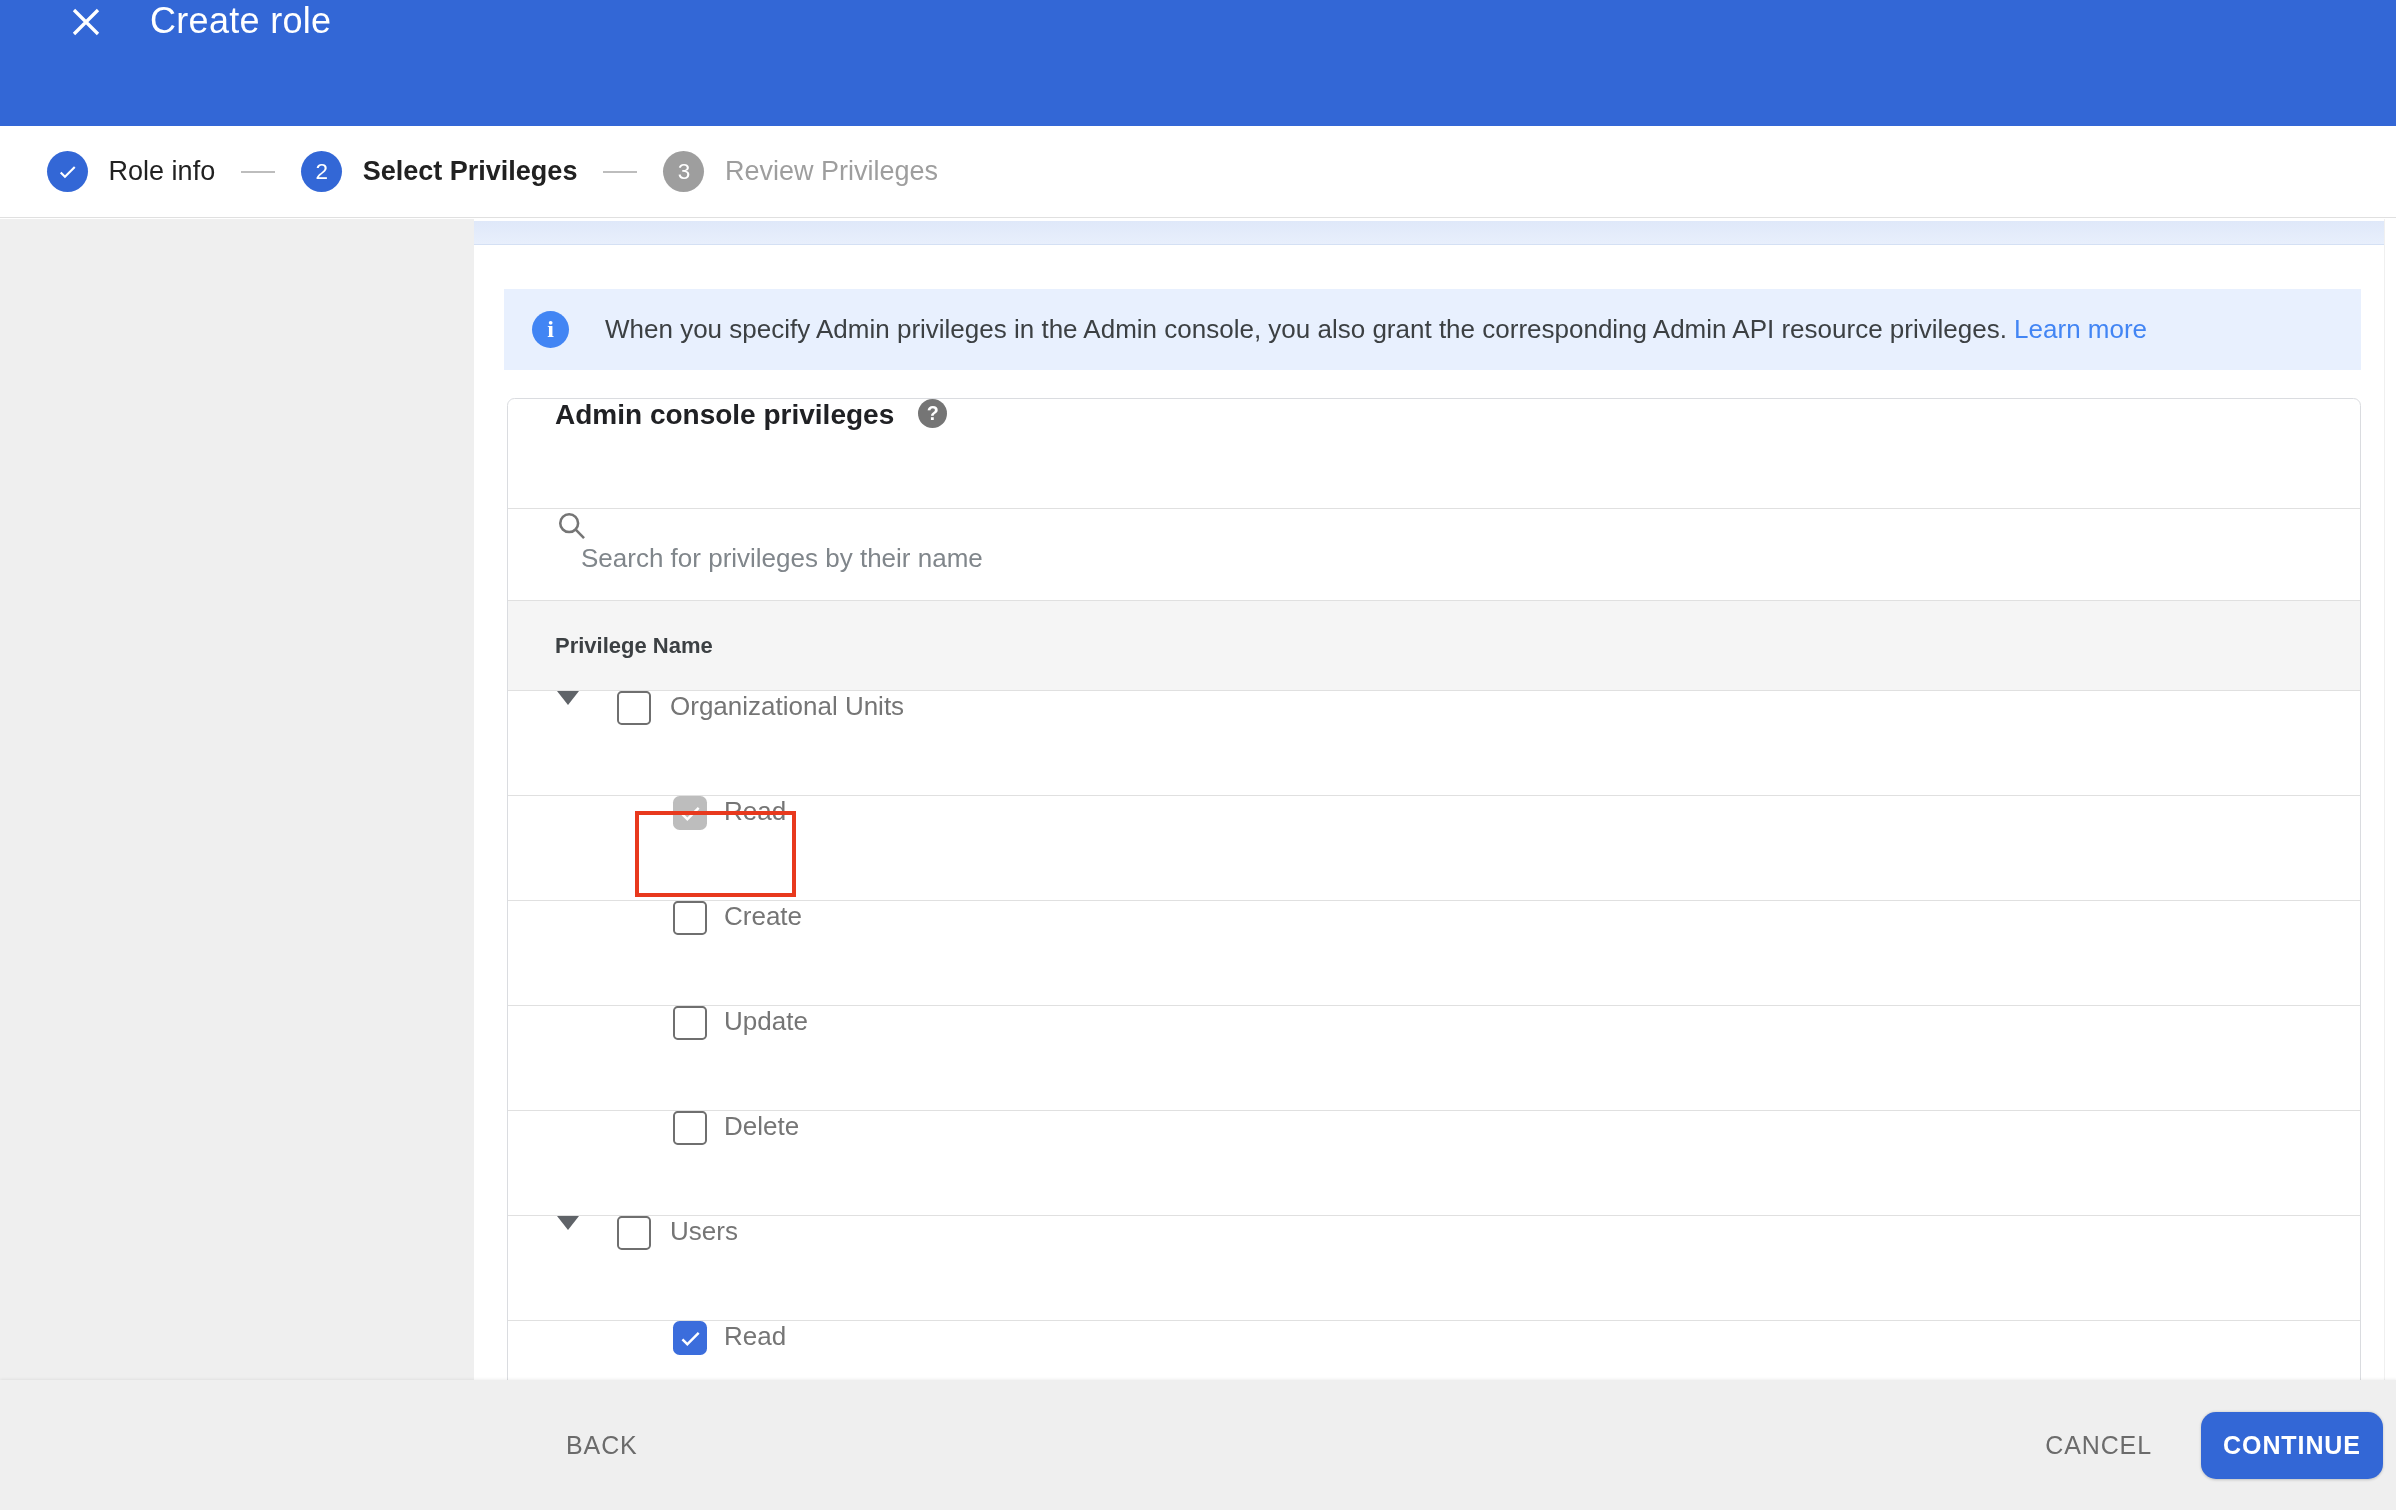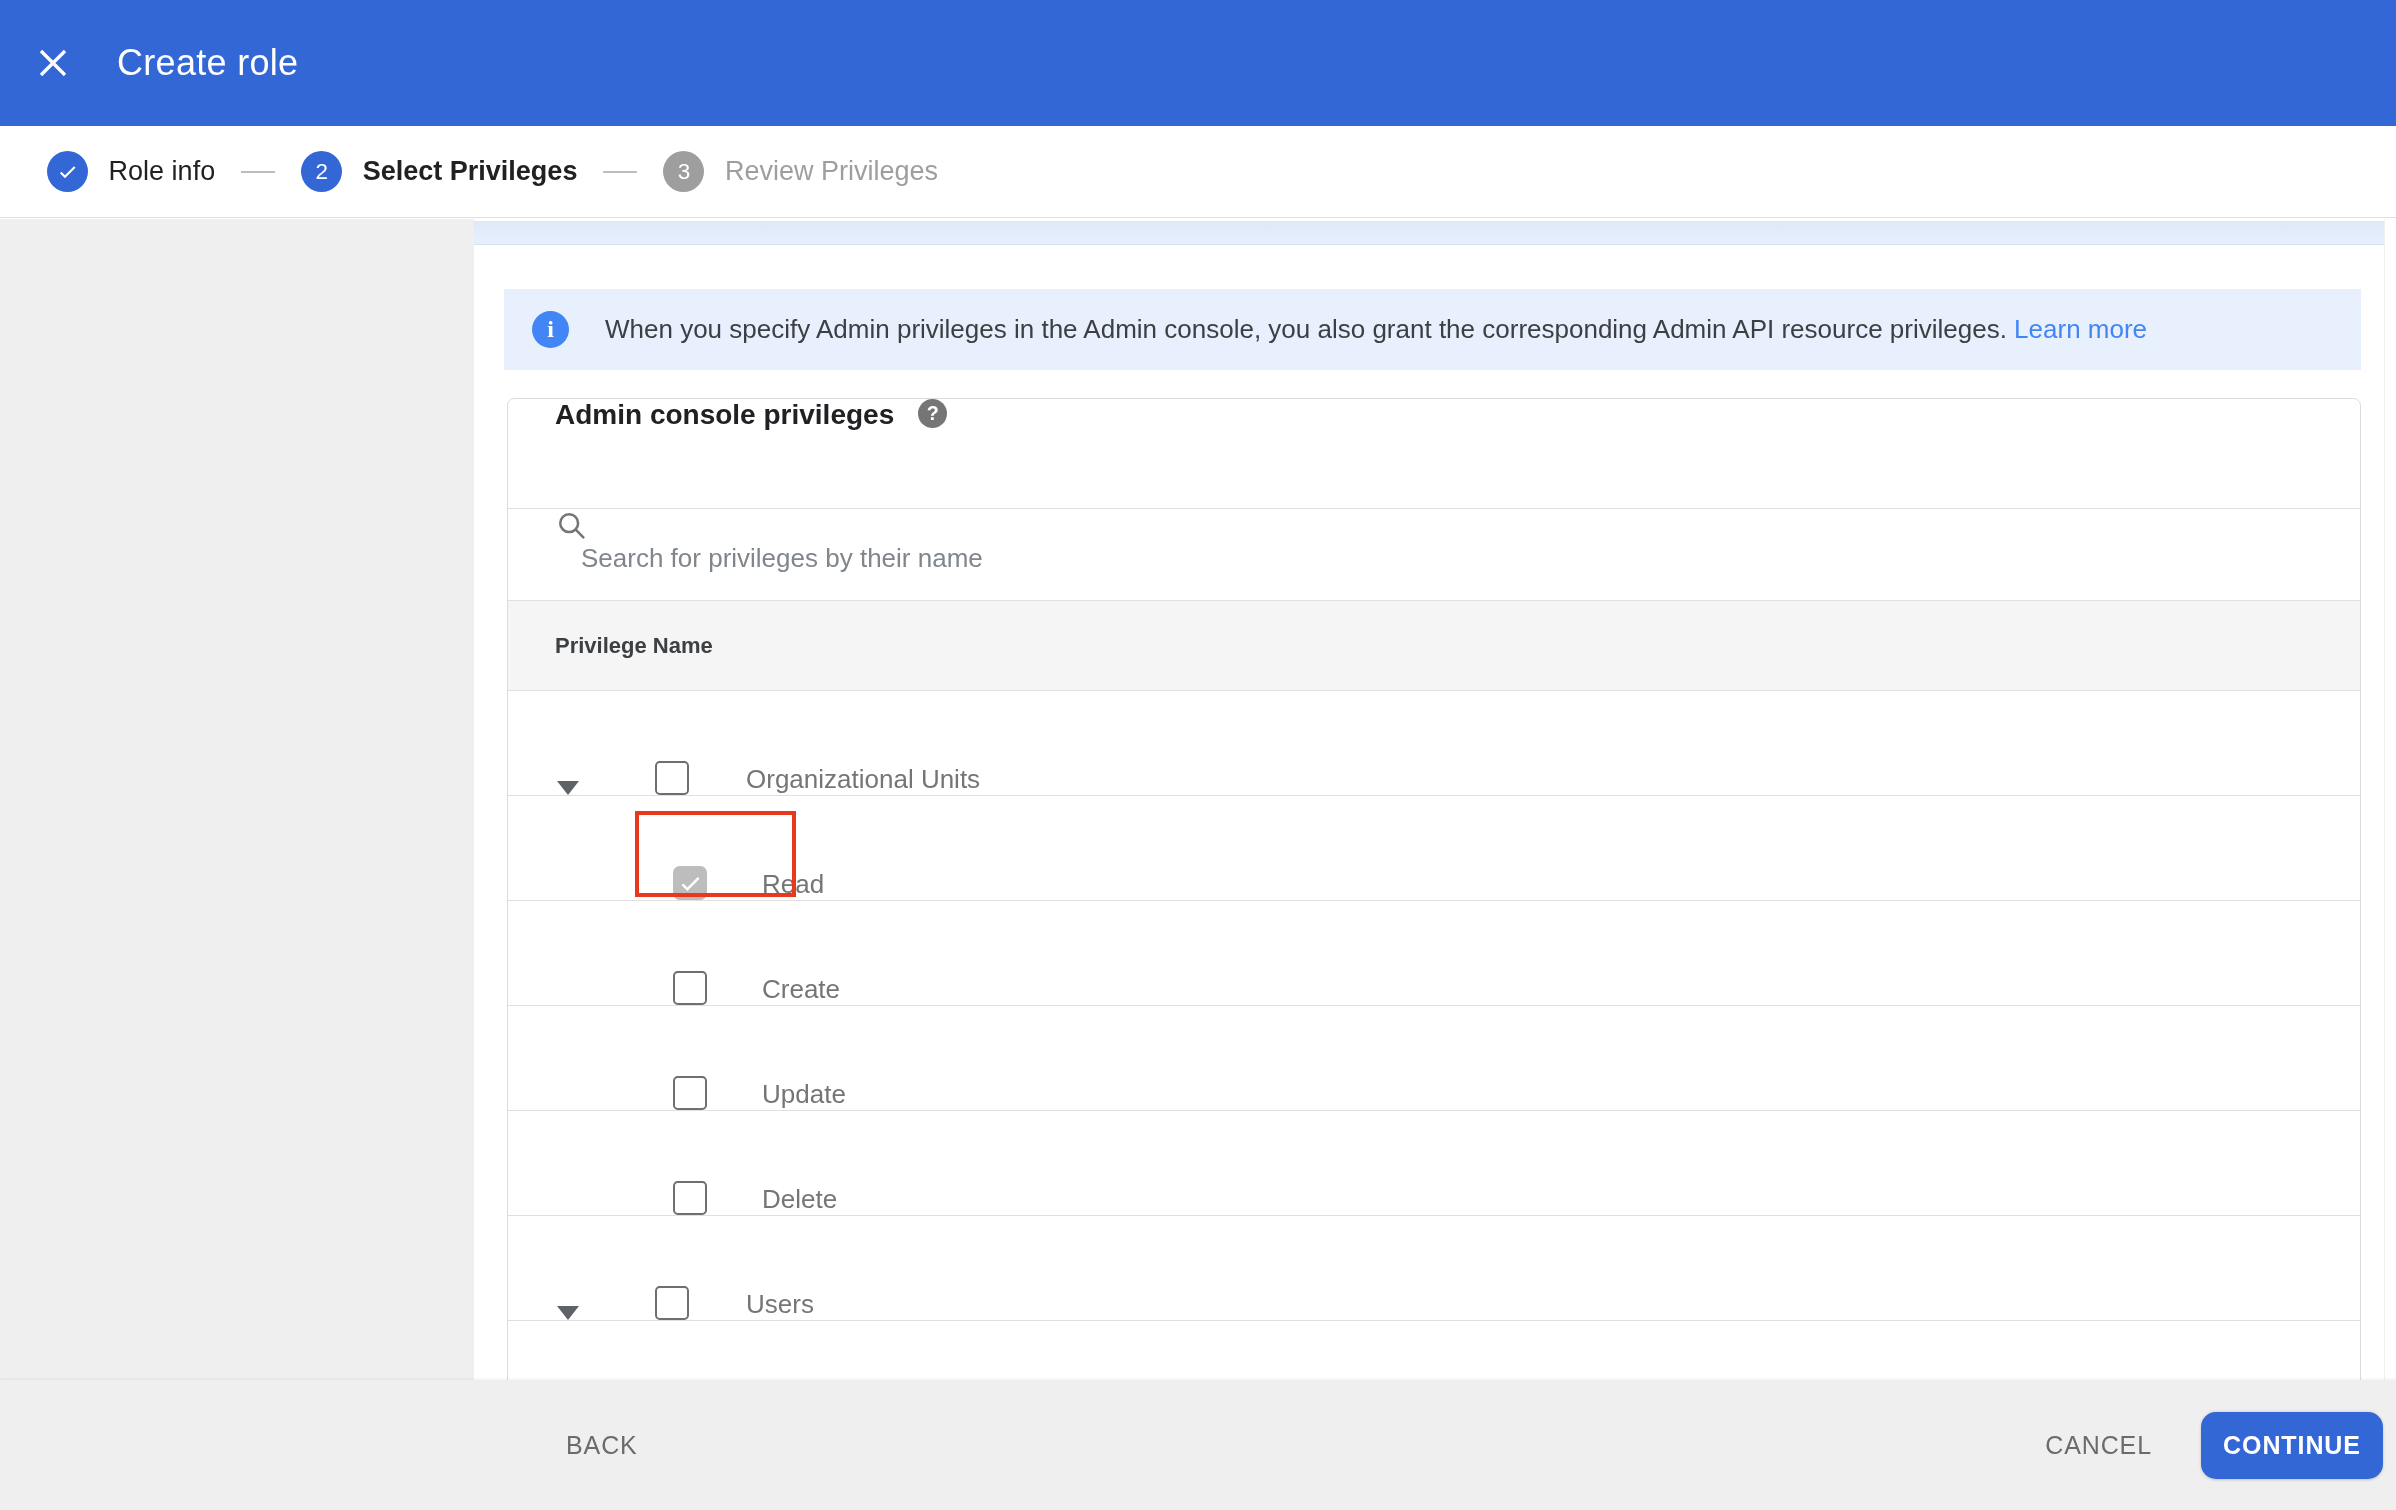--- a/index.html
+++ b/index.html
@@ -1,21 +1,21 @@
 <!DOCTYPE html>
 <html style="font-size:15px"><head>
 <meta charset="utf-8">
 <style>
   * { margin:0; padding:0; box-sizing:border-box; }
   html,body { width:2397px; height:1510px; overflow:hidden; }
   body { font-family:"Liberation Sans","DejaVu Sans",sans-serif; background:#fff; position:relative; }
   .app { position:absolute; inset:0; }
 
   
-  .topbar { position:absolute; left:0; top:0; width:2397px; height:126px; background:#3367d6; display:flex; align-items:center; padding-left:31px; }
+  .topbar { position:absolute; left:0; top:0; width:2397px; height:126px; background:#3367d6; display:flex; padding-left:64px; }
   .close-btn { width:43px; height:43px; display:flex; align-items:center; justify-content:center; cursor:pointer; }
   .topbar-title { color:#fff; font-size:36px; font-weight:400; margin-left:43px; letter-spacing:0.3px; }
 
   
   .stepper { position:absolute; left:0; top:126px; width:2397px; height:92px; background:#fff; border-bottom:0.9px solid #e0e0e0; display:flex; align-items:center; padding-left:47px; }
   .step { display:flex; align-items:center; }
   .step-circle { width:41px; height:41px; border-radius:50%; display:flex; align-items:center; justify-content:center; color:#fff; font-size:22.5px; flex:0 0 auto; }
   .step-circle.done, .step-circle.active { background:#3367d6; }
   .step-circle.upcoming { background:#9e9e9e; }
   .step-label { margin-left:20.6px; font-size:27px; color:#212121; }
@@ -38,21 +38,21 @@
   .card { position:absolute; left:33px; top:179px; width:1854px; height:1312px; background:#fff; border:0.9px solid #dadce0; border-radius:7.5px 7.5px 0 0; }
   .card-title-row { height:109px; display:flex; padding-left:47px; }
   .card-title { font-size:28px; font-weight:700; color:#202124; }
   .help-icon { width:29px; height:29px; border-radius:50%; background:#757575; color:#fff; font-size:19.7px; font-weight:700; display:flex; align-items:center; justify-content:center; margin-left:24px; cursor:pointer; }
   .search-row { height:92px; border-top:0.9px solid #e0e0e0; display:flex; align-items:flex-start; padding-left:47px;flex-direction:column; }
   .search-input { border:none; outline:none; font-size:26px; color:#3c4043; margin-left:26px; width:1312px; font-family:inherit; background:transparent; }
   .search-input::placeholder { color:#80868b; opacity:1; }
   .table-header { height:90px; background:#f5f5f5; border-top:0.9px solid #e0e0e0; display:flex; align-items:center; padding-left:47px; }
   .table-header-label { font-size:22px; font-weight:700; color:#3c4043; }
 
-  .prow { height:105px; border-top:0.9px solid #e0e0e0; display:flex; align-items:flex-end; position:relative;gap:38px; }
+  .prow { height:105px; border-top:0.9px solid #e0e0e0; display:flex; align-items:flex-start; position:relative; }
   .arrow { width:0; height:0; border-left:11.2px solid transparent; border-right:11.2px solid transparent; border-top:14px solid #5f6368; margin-left:49px; cursor:pointer; }
   .cbx { width:34px; height:34px; border:2.8px solid #6f6f6f; border-radius:4.7px; background:#fff; cursor:pointer; flex:0 0 auto; }
   .prow.group .cbx { margin-left:38px; }
   .prow.child .cbx { margin-left:165px; }
   .cbx.checked { border:none; border-radius:6.6px; background:#3b6ddc; display:flex; align-items:center; justify-content:center; }
   .cbx.checked.disabled { background:#bdbdbd; }
   .plabel { font-size:26px; color:#757575; margin-left:19px; cursor:pointer; }
   .prow.child .plabel { margin-left:17px; }
   .hl-box { position:absolute; left:127px; top:15px; width:161px; height:86px; border:4.7px solid #e8391d; pointer-events:none; }
 

